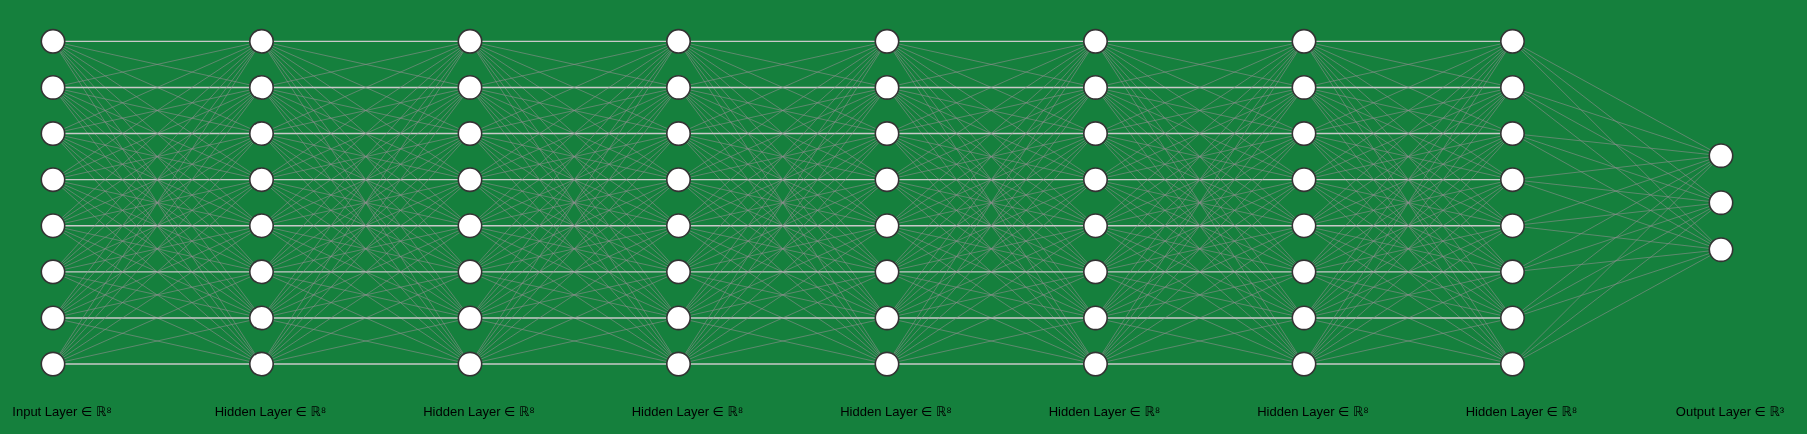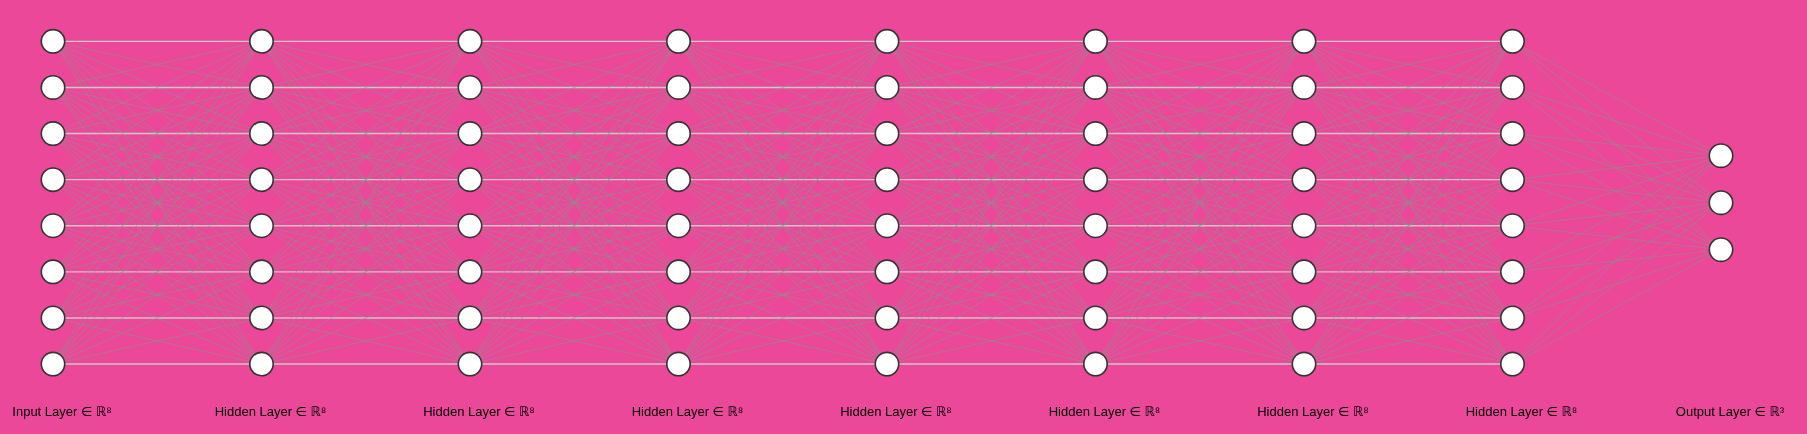--- a/index.html
+++ b/index.html
@@ -5,21 +5,21 @@
   html, body {
     margin: 0;
     padding: 0;
     background: #ffffff;
     font-family: "Liberation Sans", "DejaVu Sans", sans-serif;
   }
   .stage {
     position: relative;
     width: 1807px;
     height: 434px;
-    background: #ec4899;
+    background: #15803d;
     overflow: hidden;
   }
   svg { display: block; }
   .layer-label {
     font-family: "Liberation Sans", "DejaVu Sans", sans-serif;
     font-size: 13px;
     fill: #000000;
   }
 </style>
 </head>

